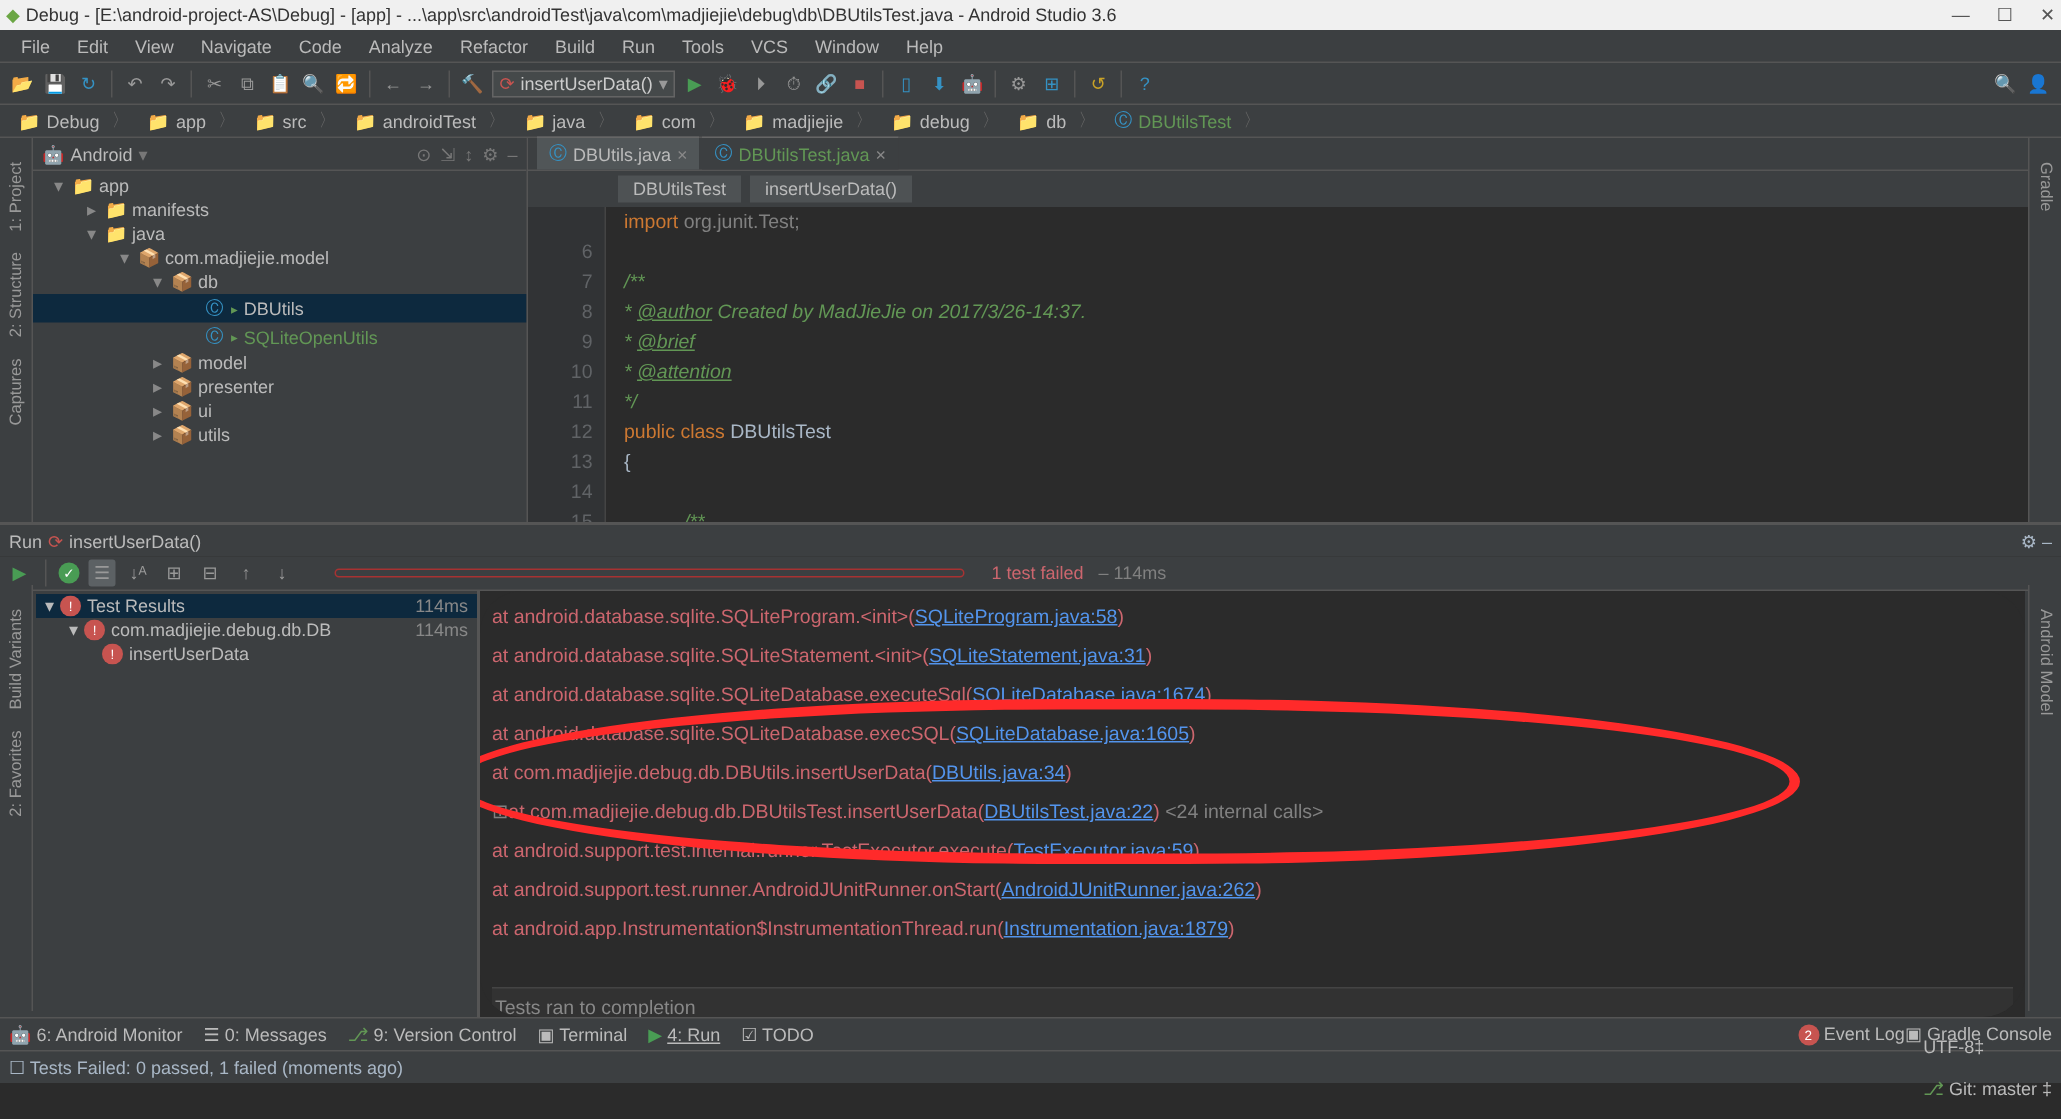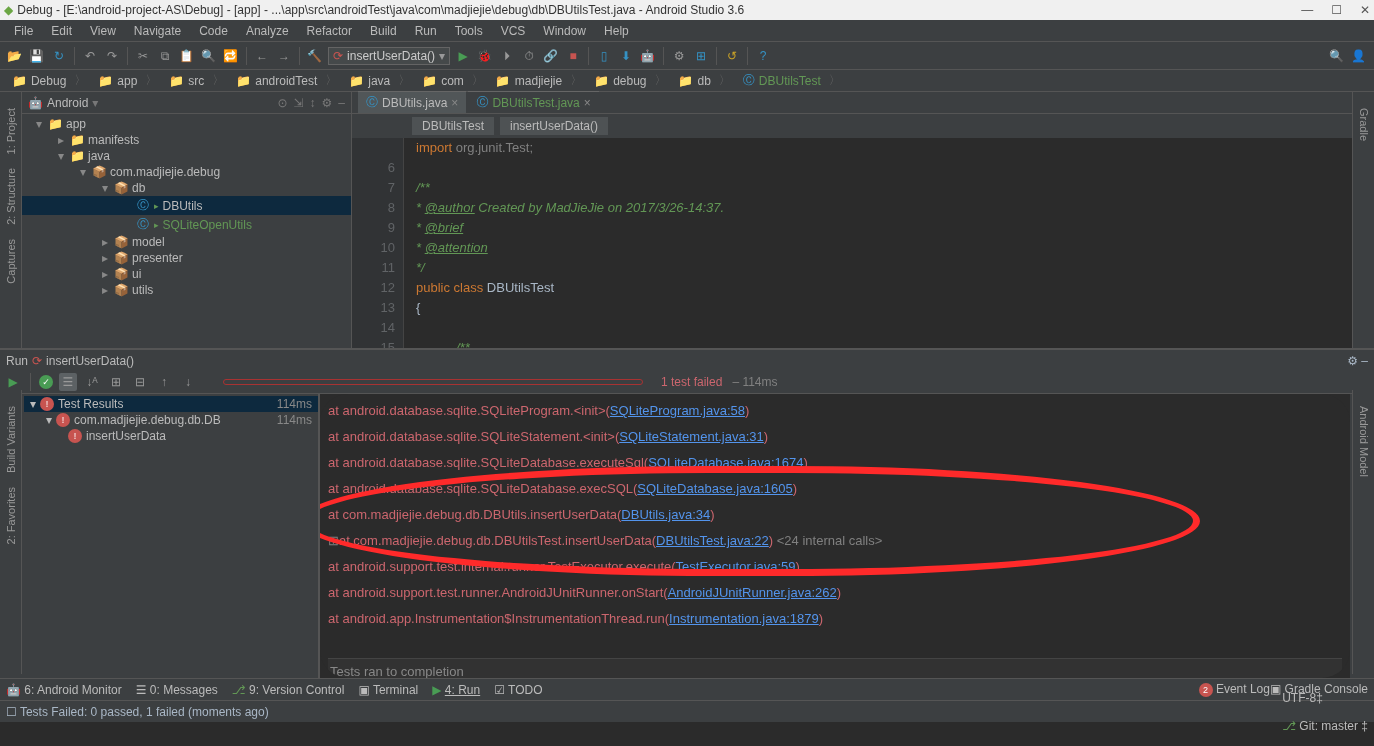--- a/index.html
+++ b/index.html
@@ -233,21 +233,21 @@
           <span>manifests</span>
         </div>
       <div class="tree-item" style="padding-left:34px">
           <span class="tree-caret">▾</span>
           <span class="tree-icon">📁</span>
           <span>java</span>
         </div>
       <div class="tree-item" style="padding-left:56px">
           <span class="tree-caret">▾</span>
           <span class="tree-icon">📦</span>
-          <span>com.madjiejie.debug</span>
+          <span>com.madjiejie.model</span>
         </div>
       <div class="tree-item" style="padding-left:78px">
           <span class="tree-caret">▾</span>
           <span class="tree-icon">📦</span>
           <span>db</span>
         </div>
       <div class="tree-item selected" style="padding-left:100px">
           <span class="tree-caret"></span>
           <span class="tree-icon" style="color:#3592c4">Ⓒ</span>
           <span style="color:#629755;font-size:9px">▸</span>

